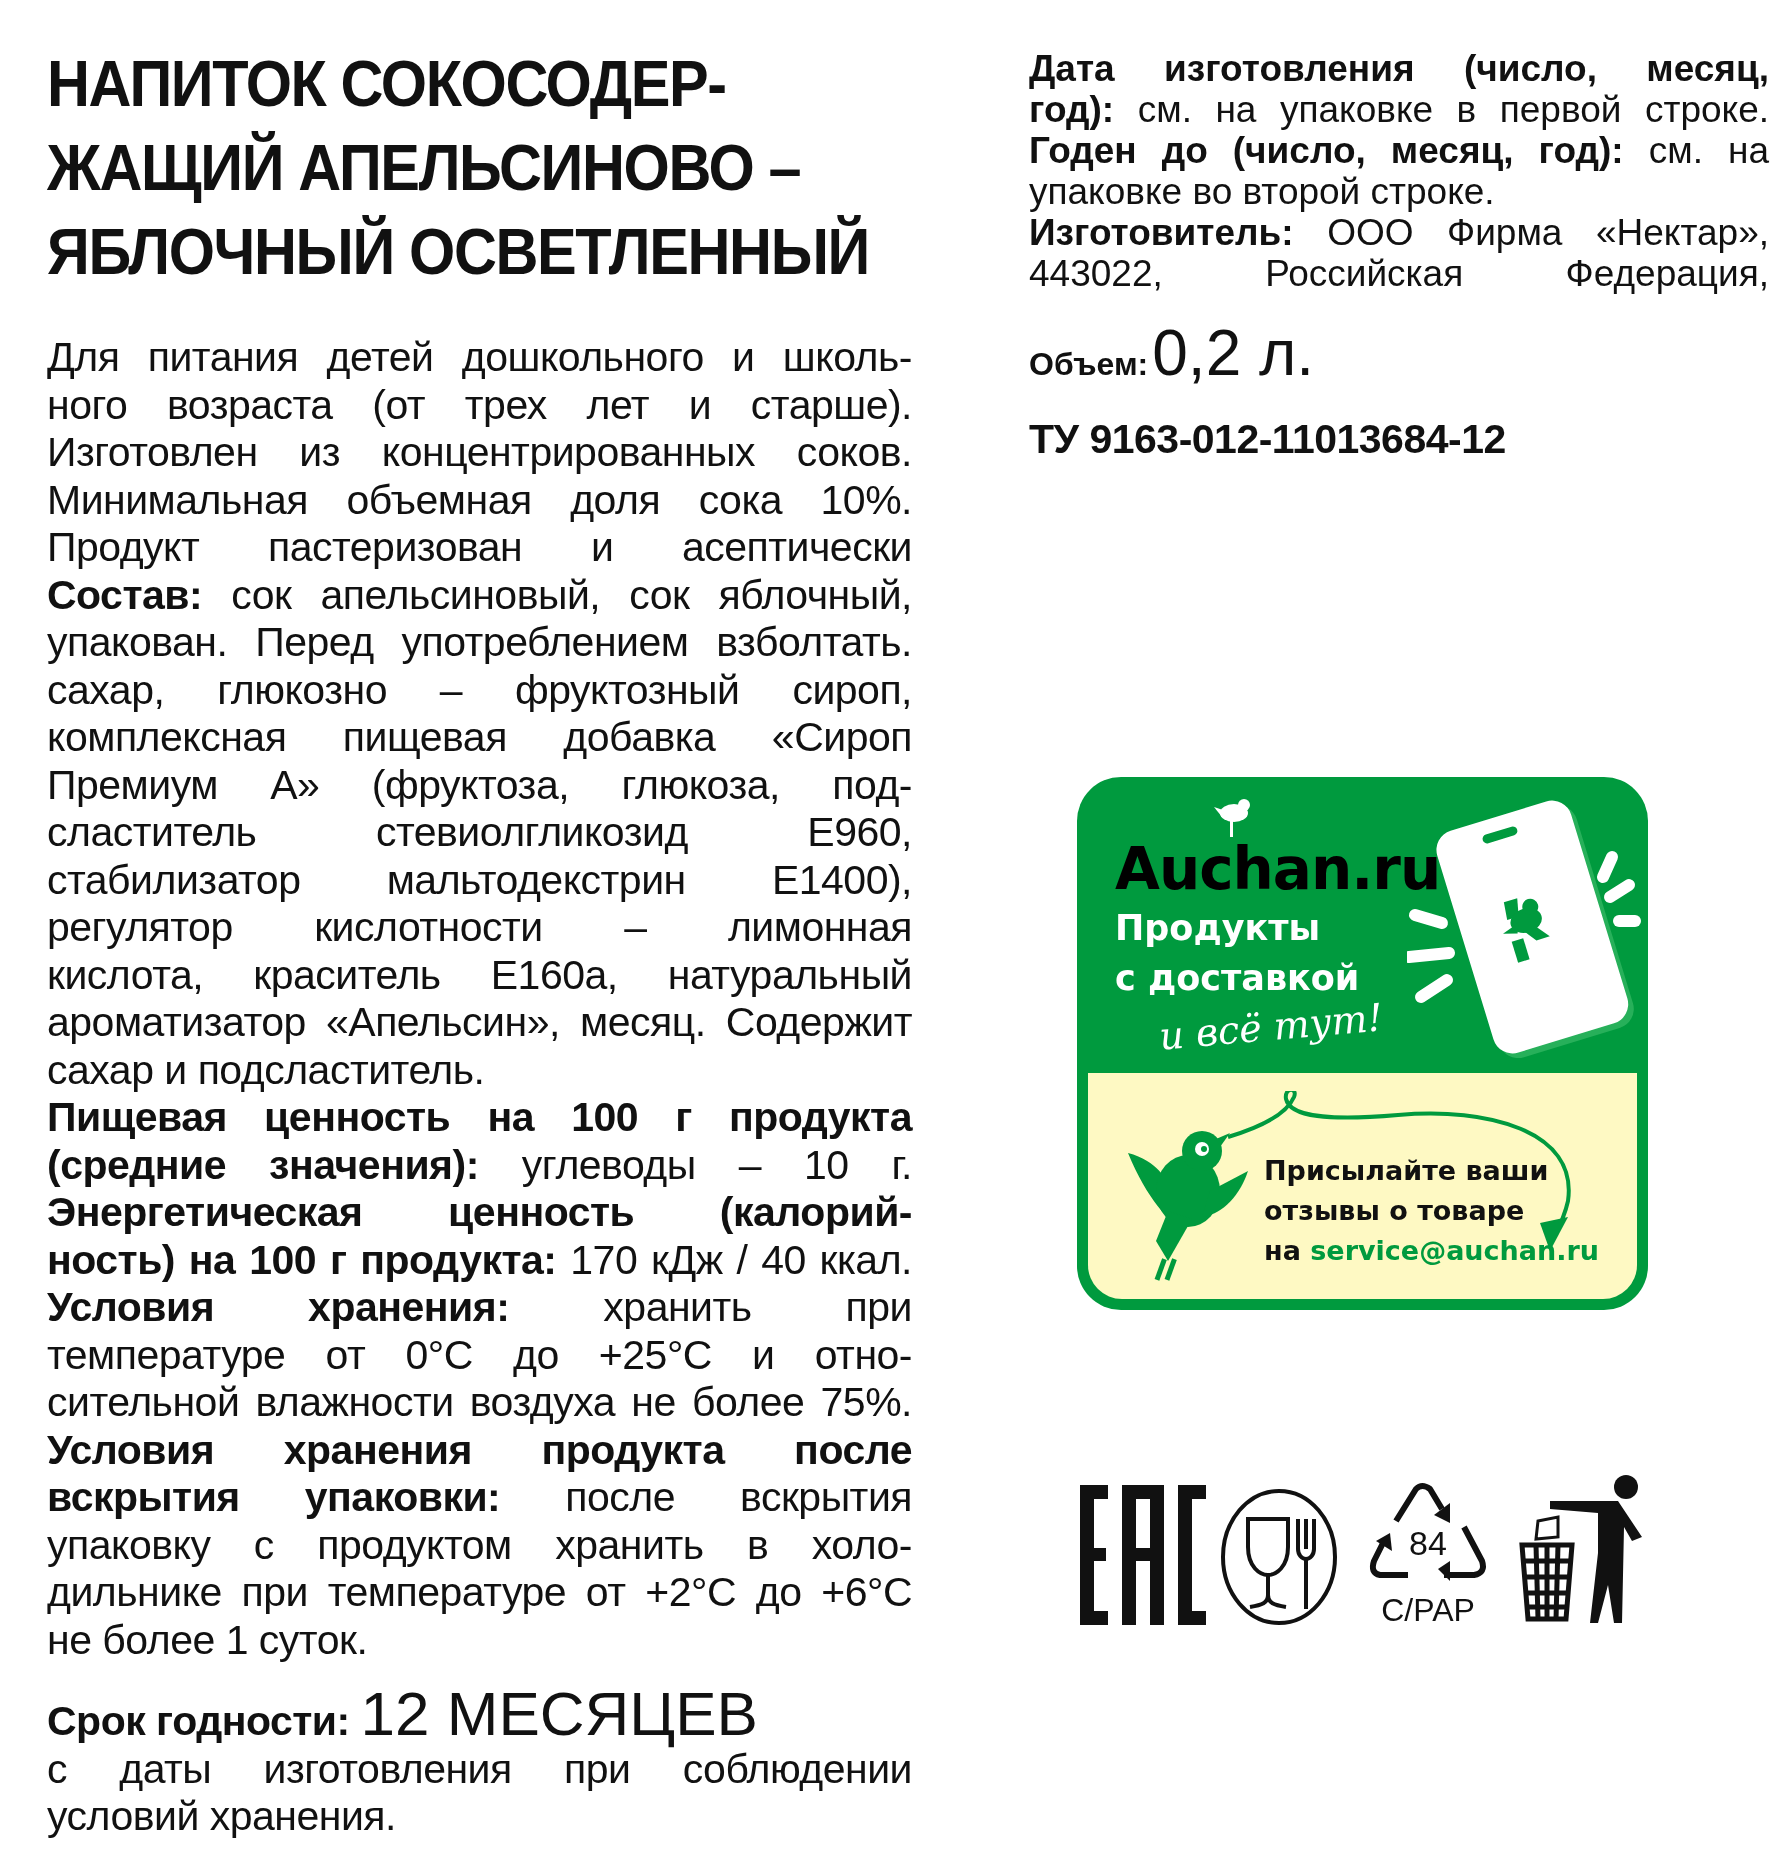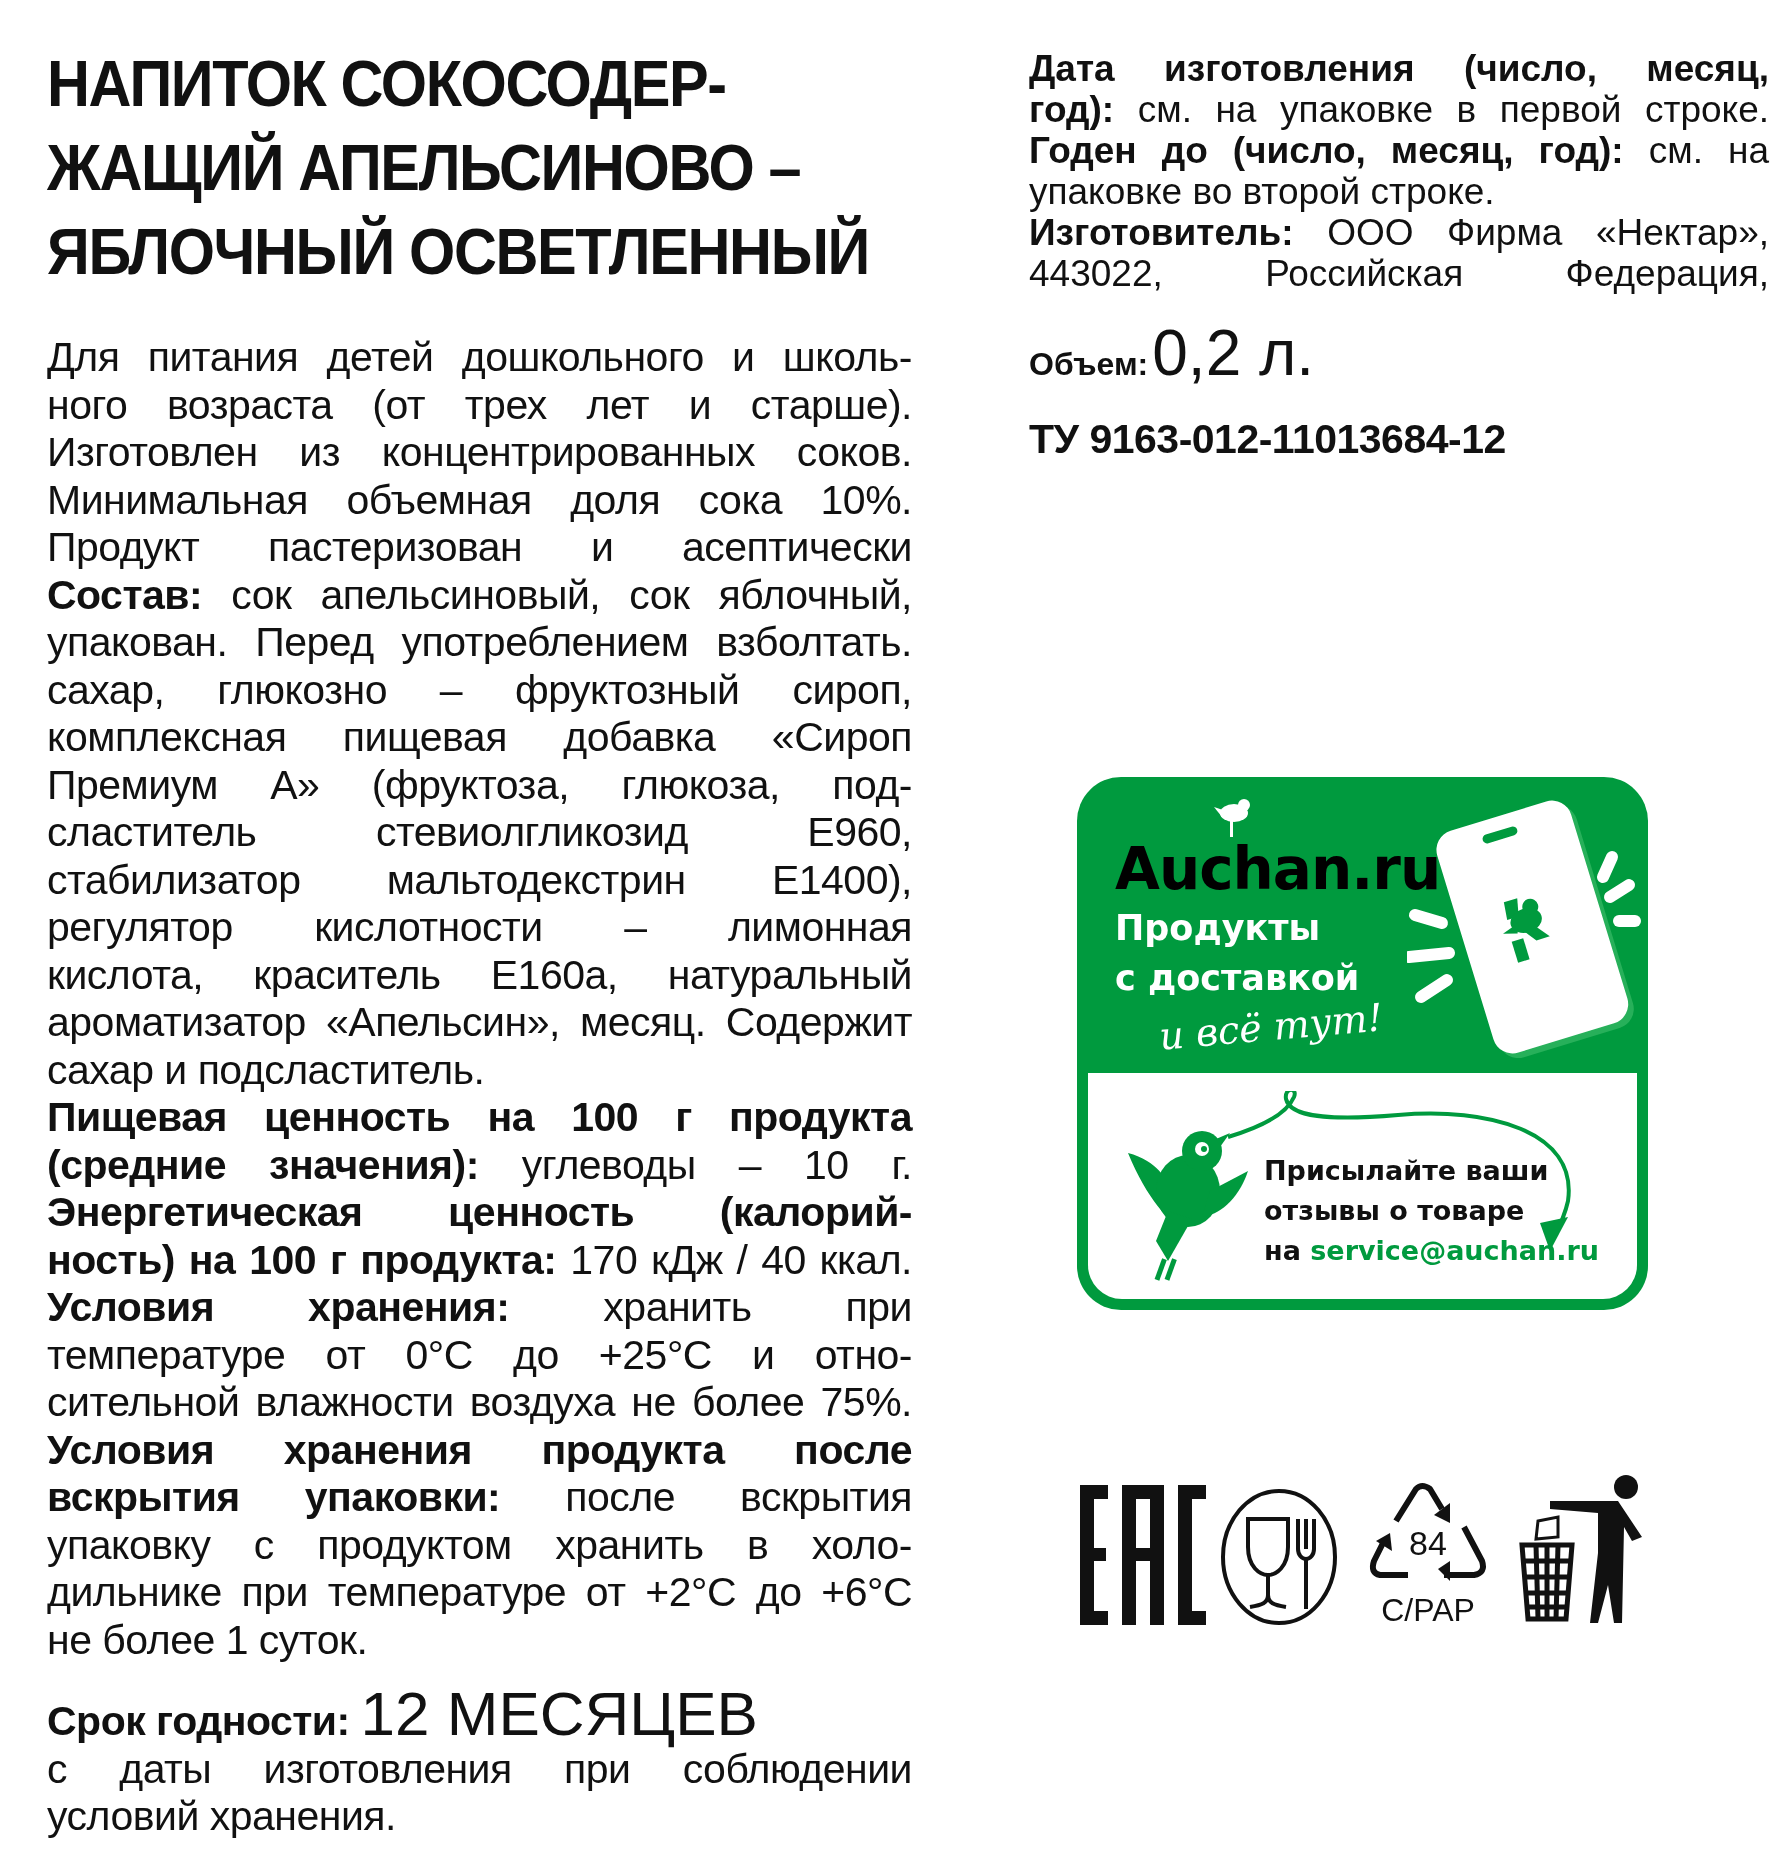--- a/index.html
+++ b/index.html
@@ -28,21 +28,21 @@
   .card { position: absolute; left: 1077px; top: 777px; width: 571px; height: 533px;
           border-radius: 44px; background: #009a3e; overflow: hidden; }
   .card-top { position: absolute; left: 0; top: 0; width: 100%; height: 296px; }
   .brand { position: absolute; left: 38px; top: 58px; color: #000000; font-weight: bold;
            font-size: 58px; letter-spacing: -1px; font-family: "DejaVu Sans", sans-serif; }
   .promo1 { position: absolute; left: 38px; top: 126px; color: #ffffff; font-weight: bold;
             font-size: 35px; line-height: 50px; font-family: "DejaVu Sans", sans-serif; }
   .script { position: absolute; left: 82px; top: 228px; color: #fff; font-style: italic;
             font-size: 38px; font-family: "DejaVu Serif", serif; transform: rotate(-5deg); }
   .card-bottom { position: absolute; left: 11px; top: 296px; width: 549px; height: 226px;
-                 background: #ffffff; border-radius: 0 0 34px 34px; }
+                 background: #fef9c3; border-radius: 0 0 34px 34px; }
   .feedback { position: absolute; left: 176px; top: 78px; font-weight: bold; font-size: 27px;
               line-height: 40px; color: #111; font-family: "DejaVu Sans", sans-serif; }
   .feedback .email { color: #009a3e; }
   .phone-svg { position: absolute; left: 330px; top: 20px; }
   .bird-svg { position: absolute; left: 10px; top: 18px; }
 
   .symbols { position: absolute; left: 1078px; top: 1455px; width: 580px; height: 150px; }
   .symbols > * { position: absolute; }
 </style>
 </head>

